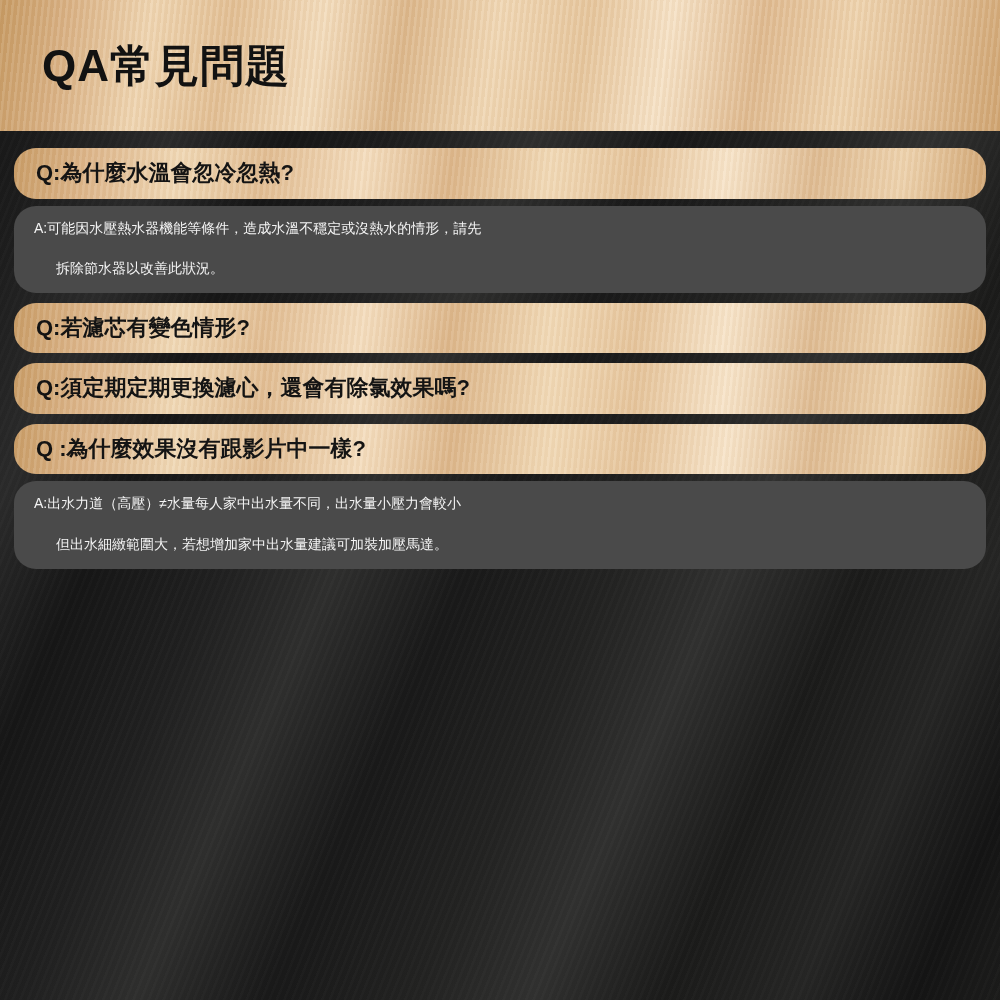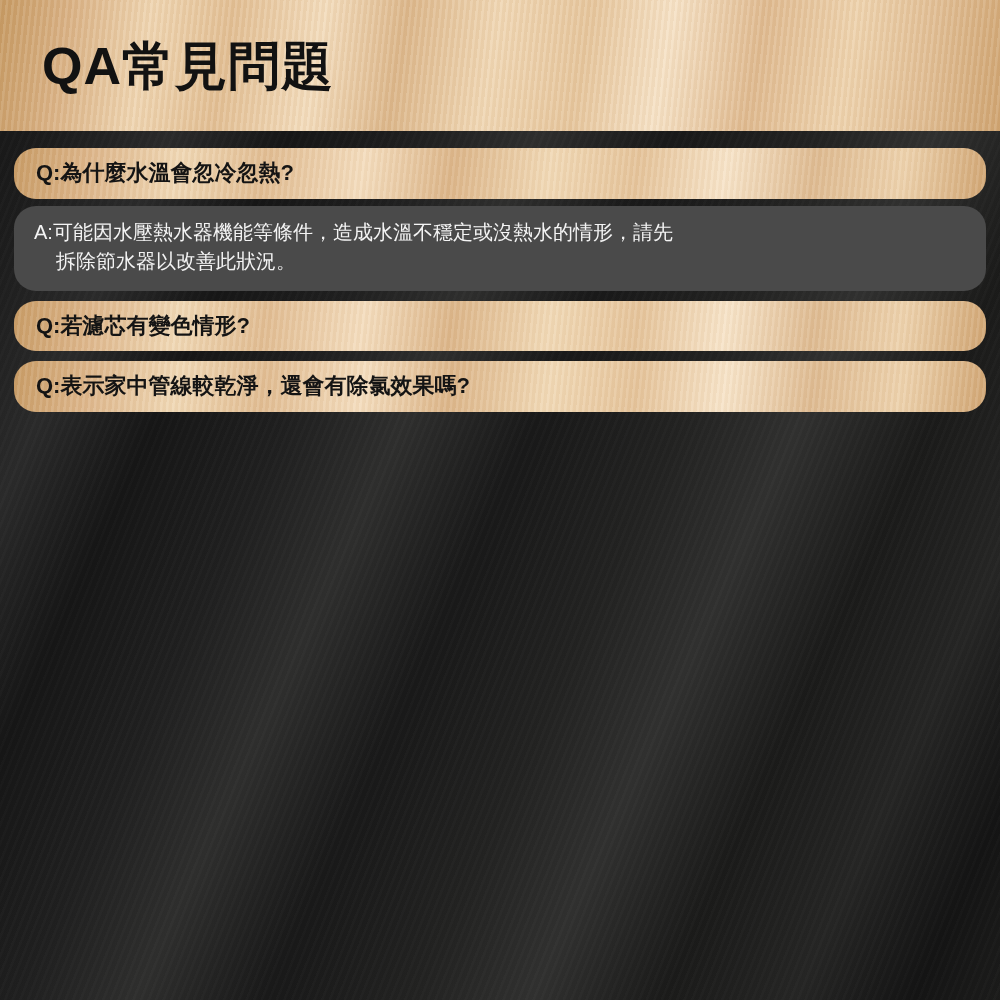--- a/index.html
+++ b/index.html
@@ -85,21 +85,21 @@
       rgba(255,255,255,0.10) 2px,
       rgba(150,100,50,0.05) 3px,
       rgba(150,100,50,0.05) 6px);
     pointer-events: none;
   }
 
   .header-title {
     position: relative;
     z-index: 2;
     margin-left: 42px;
-    font-size: 52px;
+    font-size: 44px;
     font-weight: bold;
     letter-spacing: 1px;
     color: #121212;
     line-height: 1;
   }
 
   .qa-list {
     position: relative;
     z-index: 2;
     padding: 17px 14px 0 14px;
@@ -145,31 +145,32 @@
     pointer-events: none;
   }
 
   .q-text { position: relative; z-index: 2; }
 
   .answer {
     margin-top: 7px;
     border-radius: 22px;
     background: #4a4a4a;
     color: #f4f4f4;
-    font-size: 20px;
+    font-size: 14px;
     line-height: 1.48;
     padding: 12px 20px 14px 20px;
     text-indent: 0;
   }
 
   .answer span.line {
     display: block;
   }
   .answer span.line.indent {
     padding-left: 22px;
+    margin-top: 20px;
   }
 
   .spacer-sm { height: 6px; }
 </style>
 </head>
 <body>
 
 <div class="page">
 
   <div class="header">
@@ -193,21 +194,30 @@
     <div class="qa-item">
       <div class="question">
         <span class="q-text">Q:若濾芯有變色情形?</span>
       </div>
     </div>
 
     <div class="spacer-sm"></div>
 
     <div class="qa-item">
       <div class="question">
-        <span class="q-text">Q:表示家中管線較乾淨，還會有除氯效果嗎?</span>
+        <span class="q-text">Q:須定期定期更換濾心，還會有除氯效果嗎?</span>
       </div>
     </div>
 
     <div class="spacer-sm"></div>
 
+    <div class="qa-item">
+      <div class="question">
+        <span class="q-text">Q :為什麼效果沒有跟影片中一樣?</span>
+      </div>
+      <div class="answer">
+        <span class="line">A:出水力道（高壓）≠水量每人家中出水量不同，出水量小壓力會較小</span>
+        <span class="line indent">但出水細緻範圍大，若想增加家中出水量建議可加裝加壓馬達。</span>
+      </div>
+    </div>
 
   </div>
 </div>
 
 </body></html>

